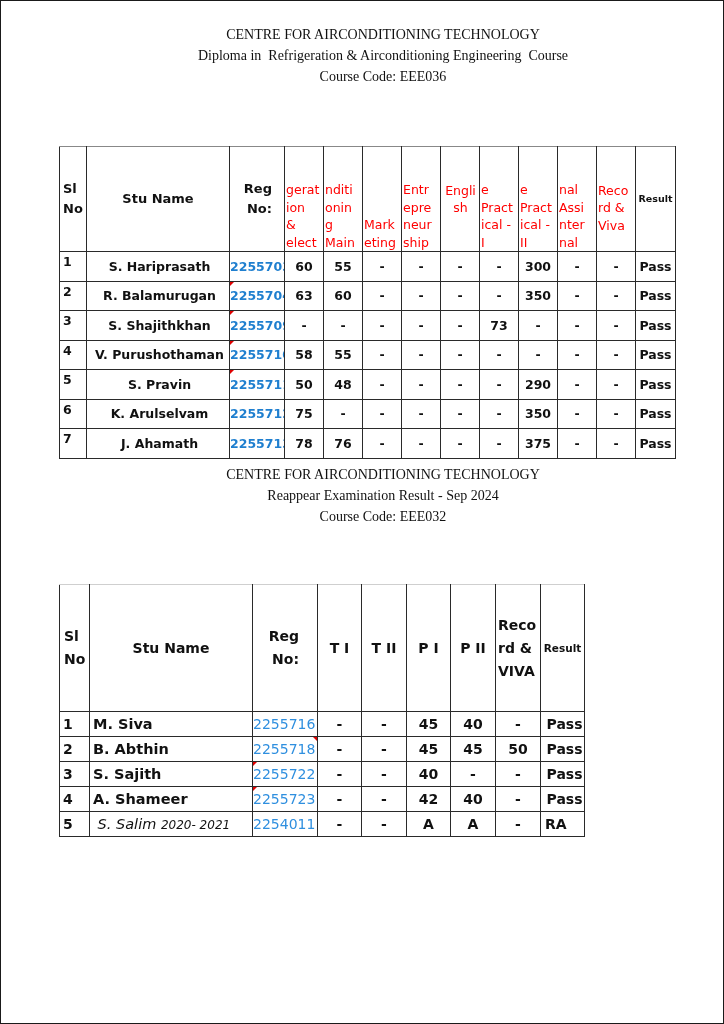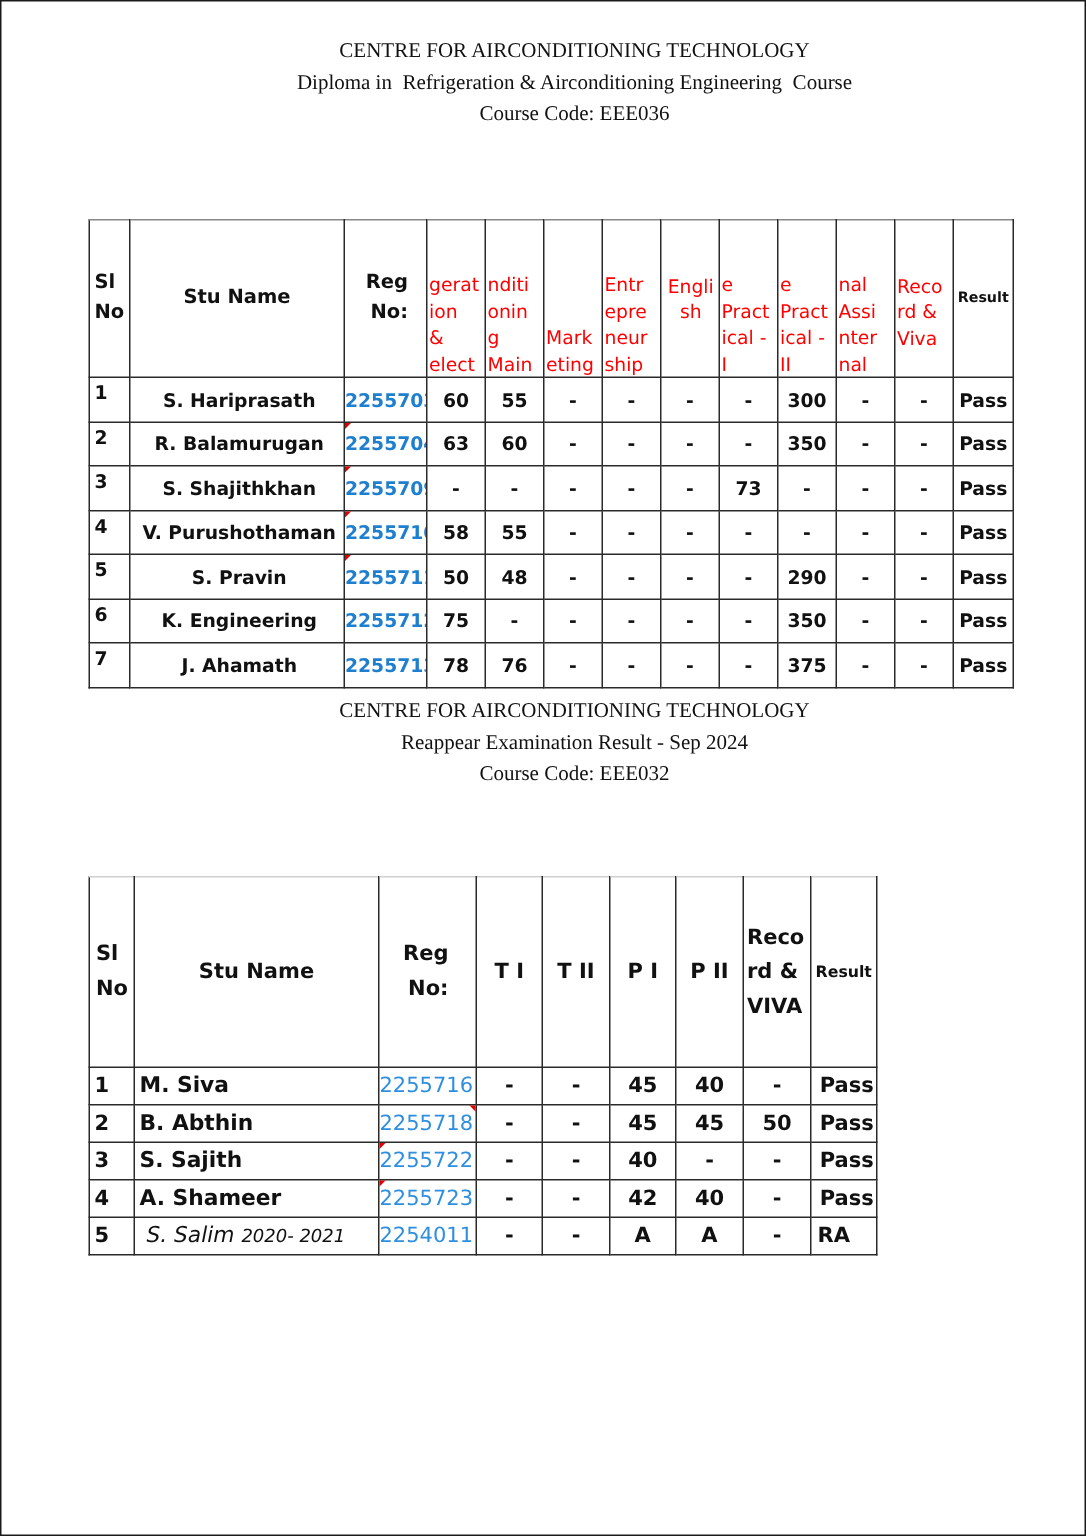--- a/index.html
+++ b/index.html
@@ -170,21 +170,21 @@
         <td>-</td>
         <td>-</td>
         <td>-</td>
         <td>290</td>
         <td>-</td>
         <td>-</td>
         <td>Pass</td>
       </tr>
       <tr>
         <td class="sl">6</td>
-        <td class="name">K. Engineering</td>
+        <td class="name">K. Arulselvam</td>
         <td class="reg"><span>2255712</span></td>
         <td>75</td>
         <td>-</td>
         <td>-</td>
         <td>-</td>
         <td>-</td>
         <td>-</td>
         <td>350</td>
         <td>-</td>
         <td>-</td>

